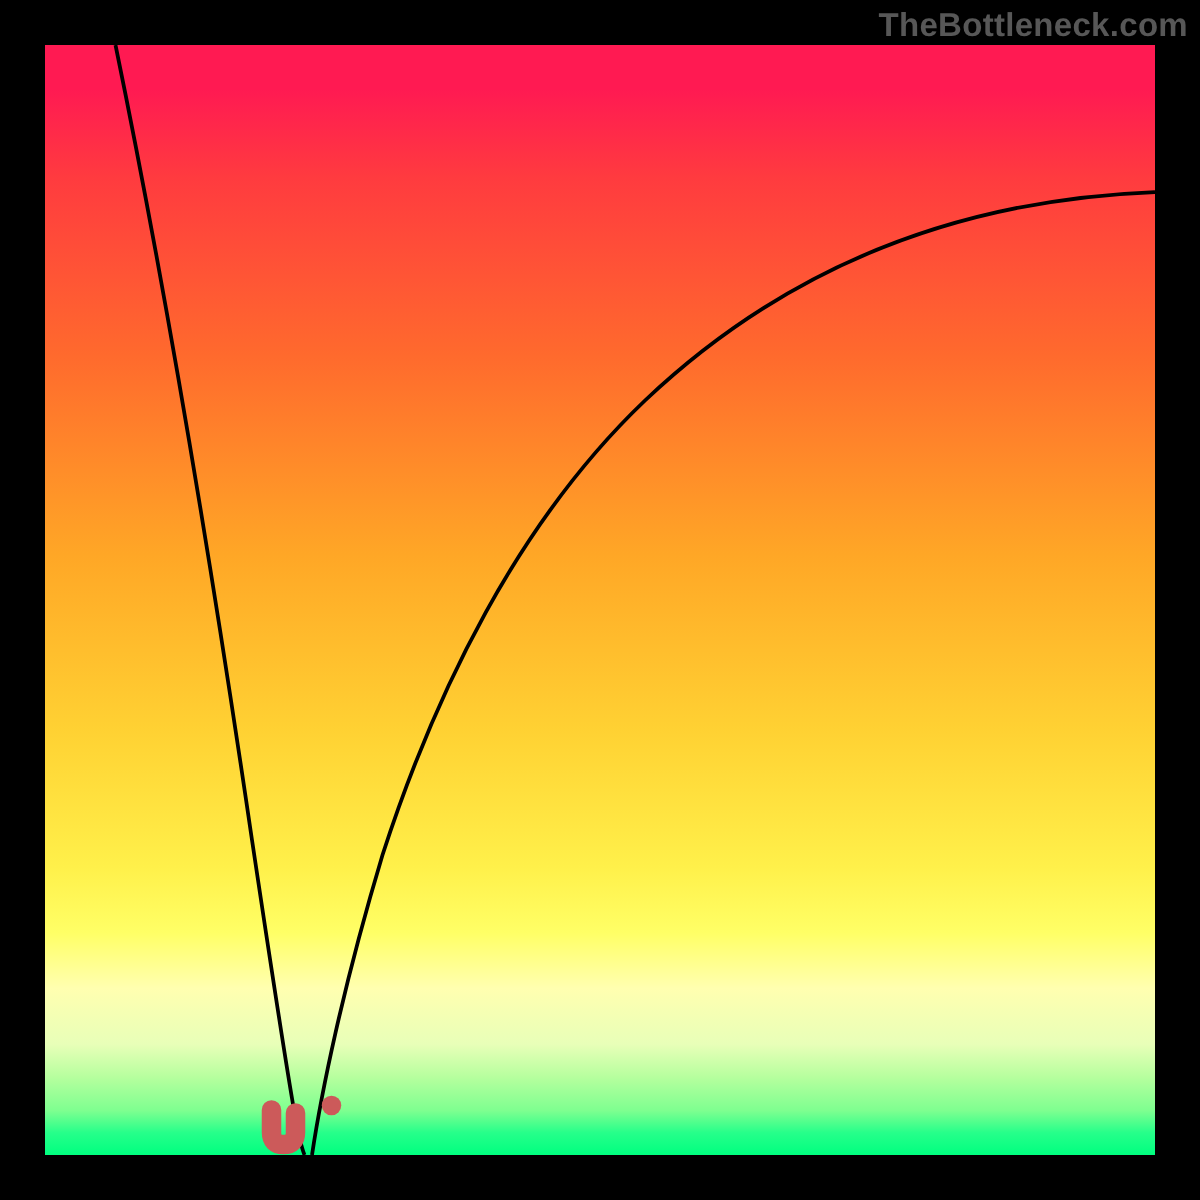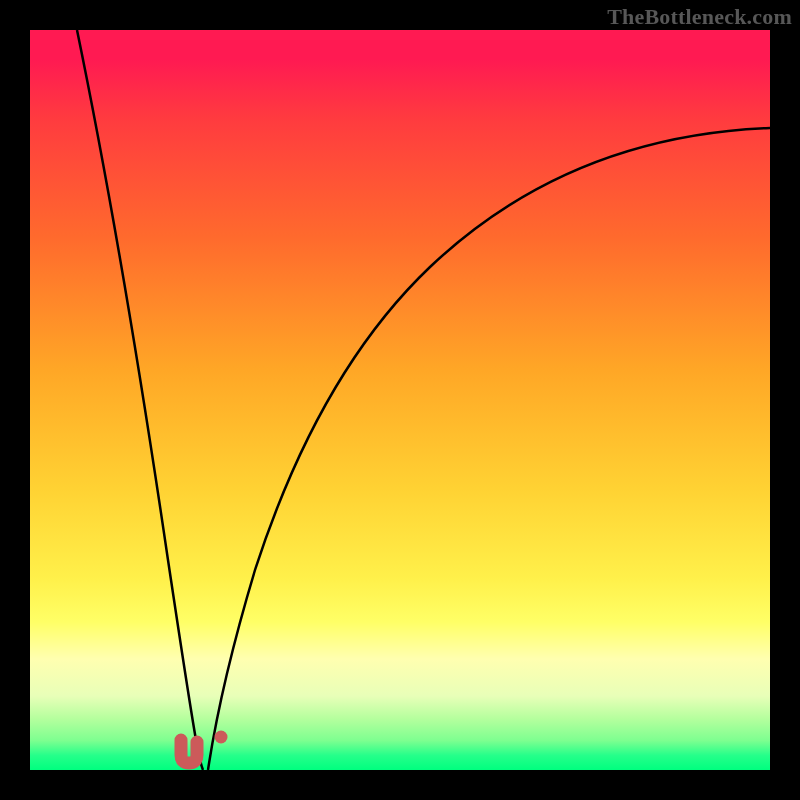--- a/index.html
+++ b/index.html
@@ -44,21 +44,20 @@
     );
   }
   .attribution {
     position: absolute;
     top: 4px;
     right: 8px;
     font-size: 22px;
     font-weight: 600;
     color: #575757;
     letter-spacing: 0.2px;
-    font-family: Liberation Serif, serif;
   }
   svg.curves {
     position: absolute;
     left: 30px;
     top: 30px;
     width: 740px;
     height: 740px;
   }
   svg .curve {
     fill: none;

